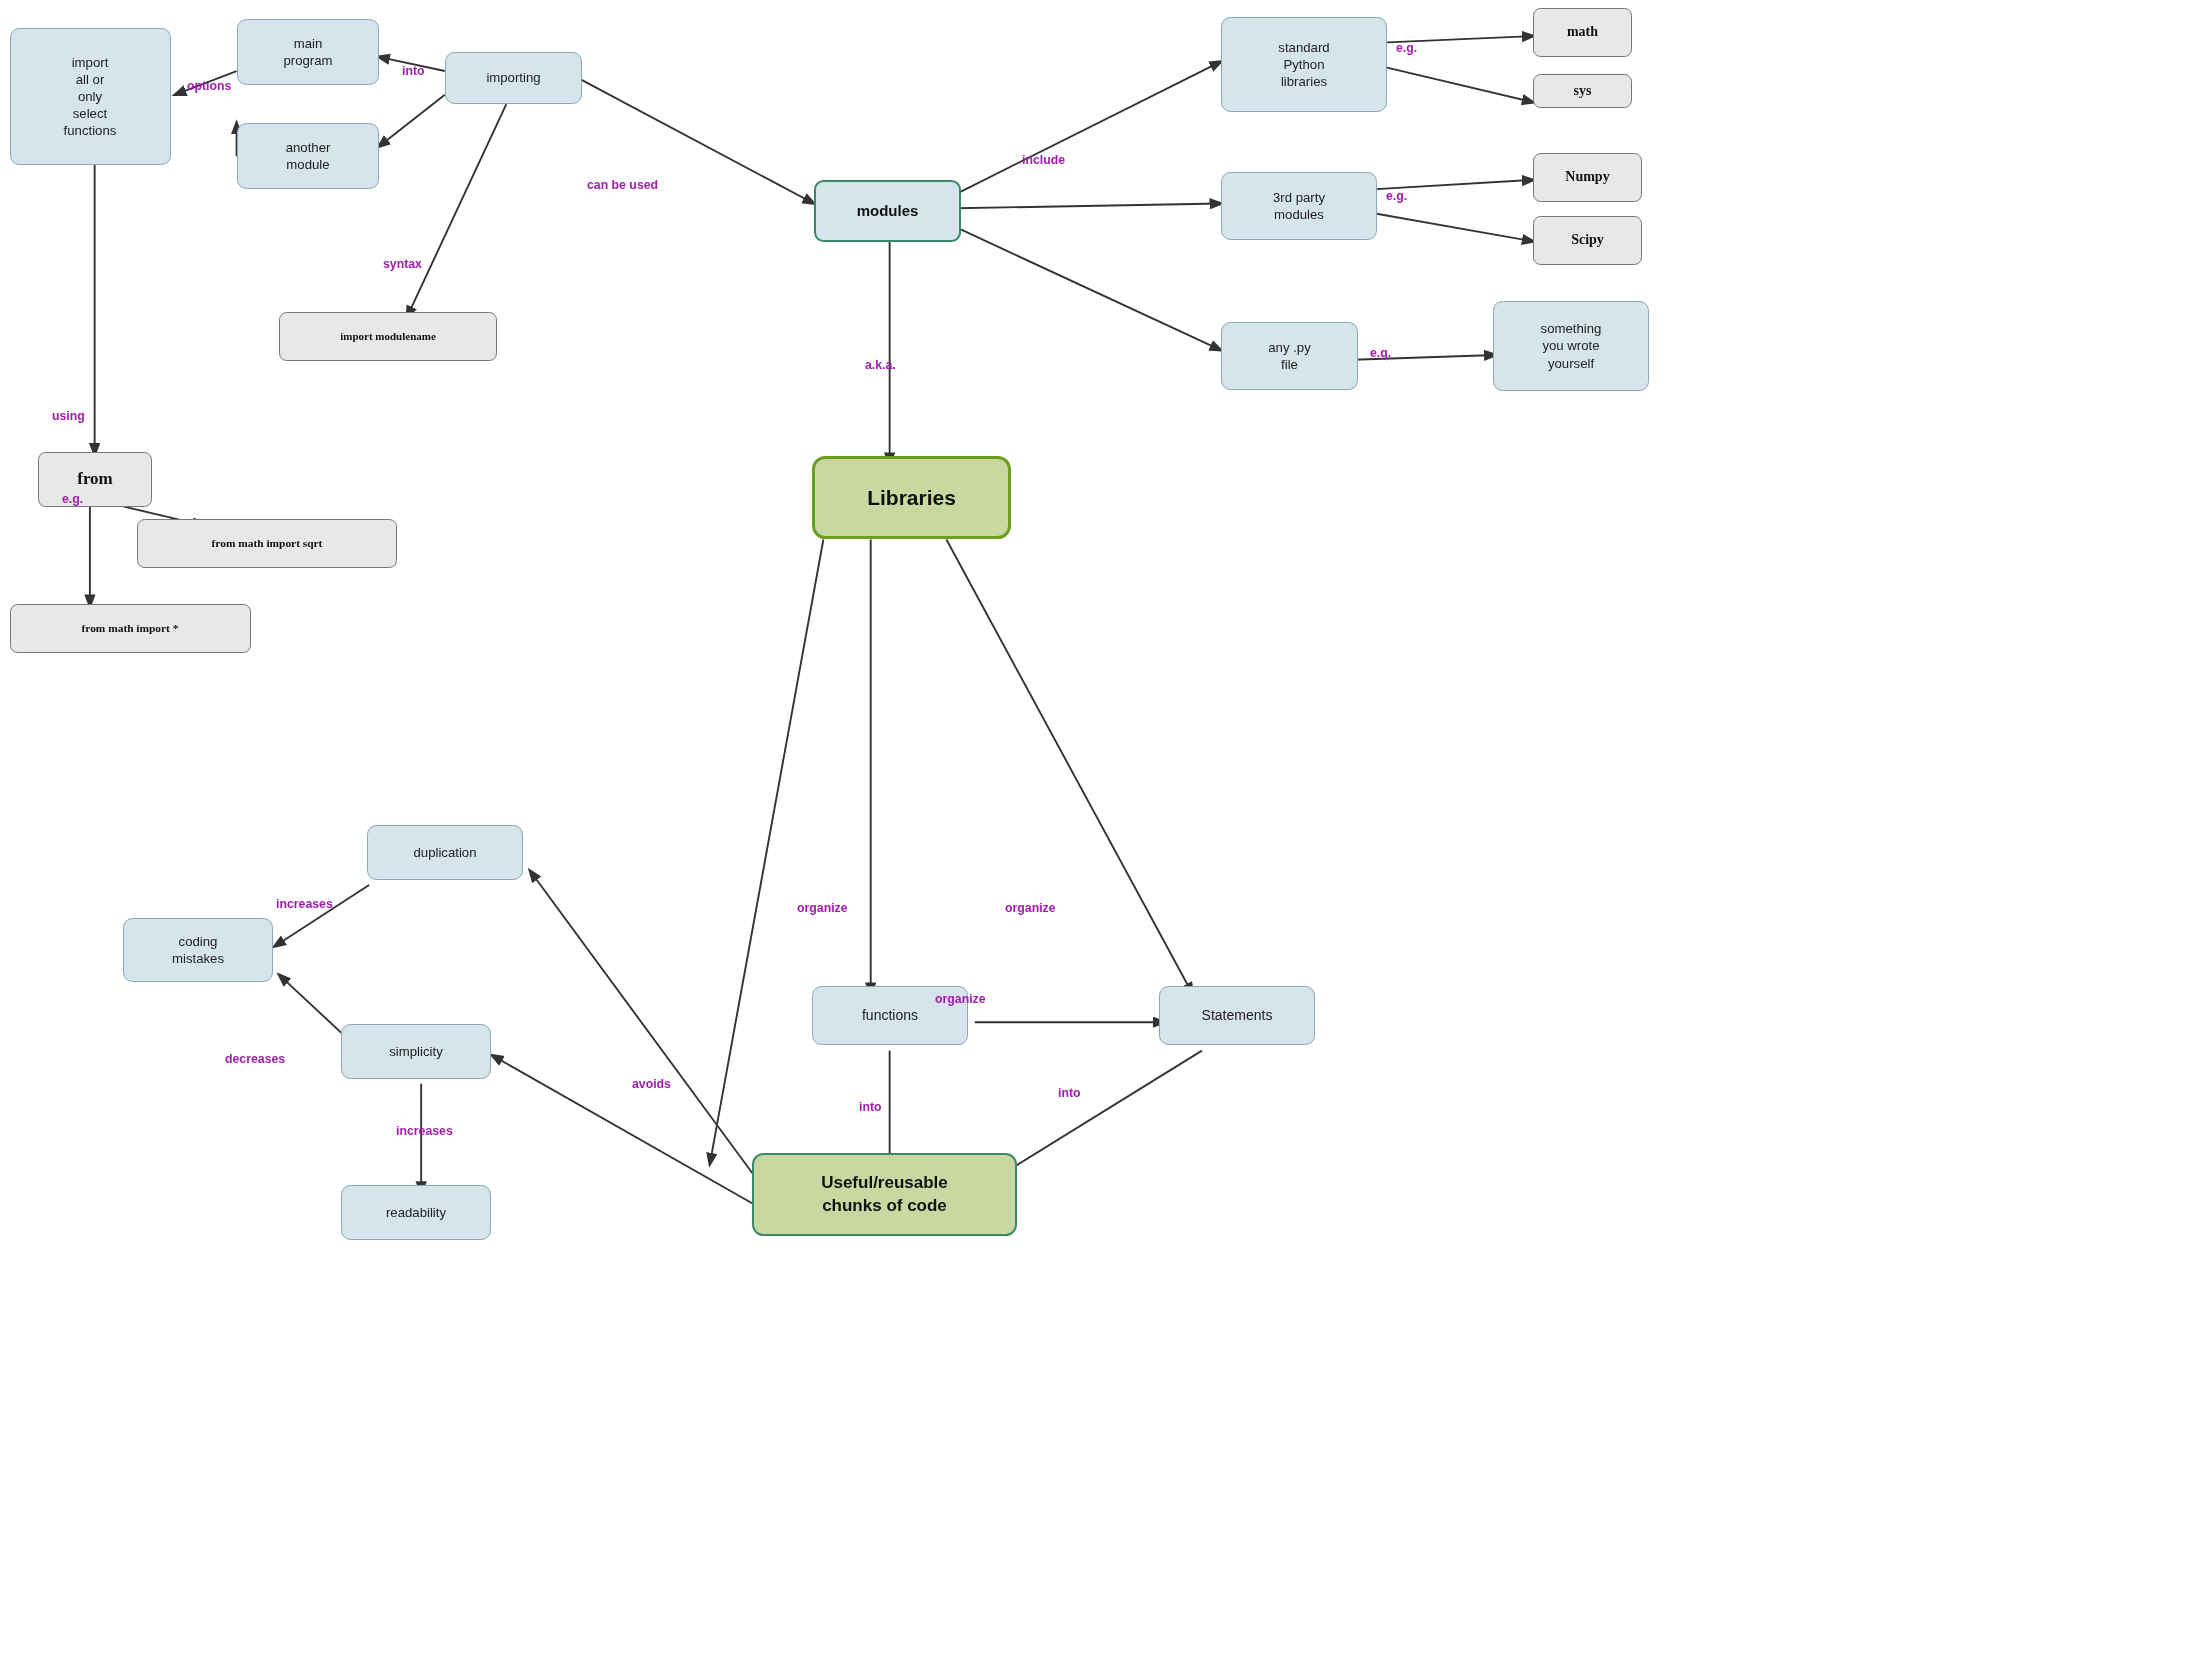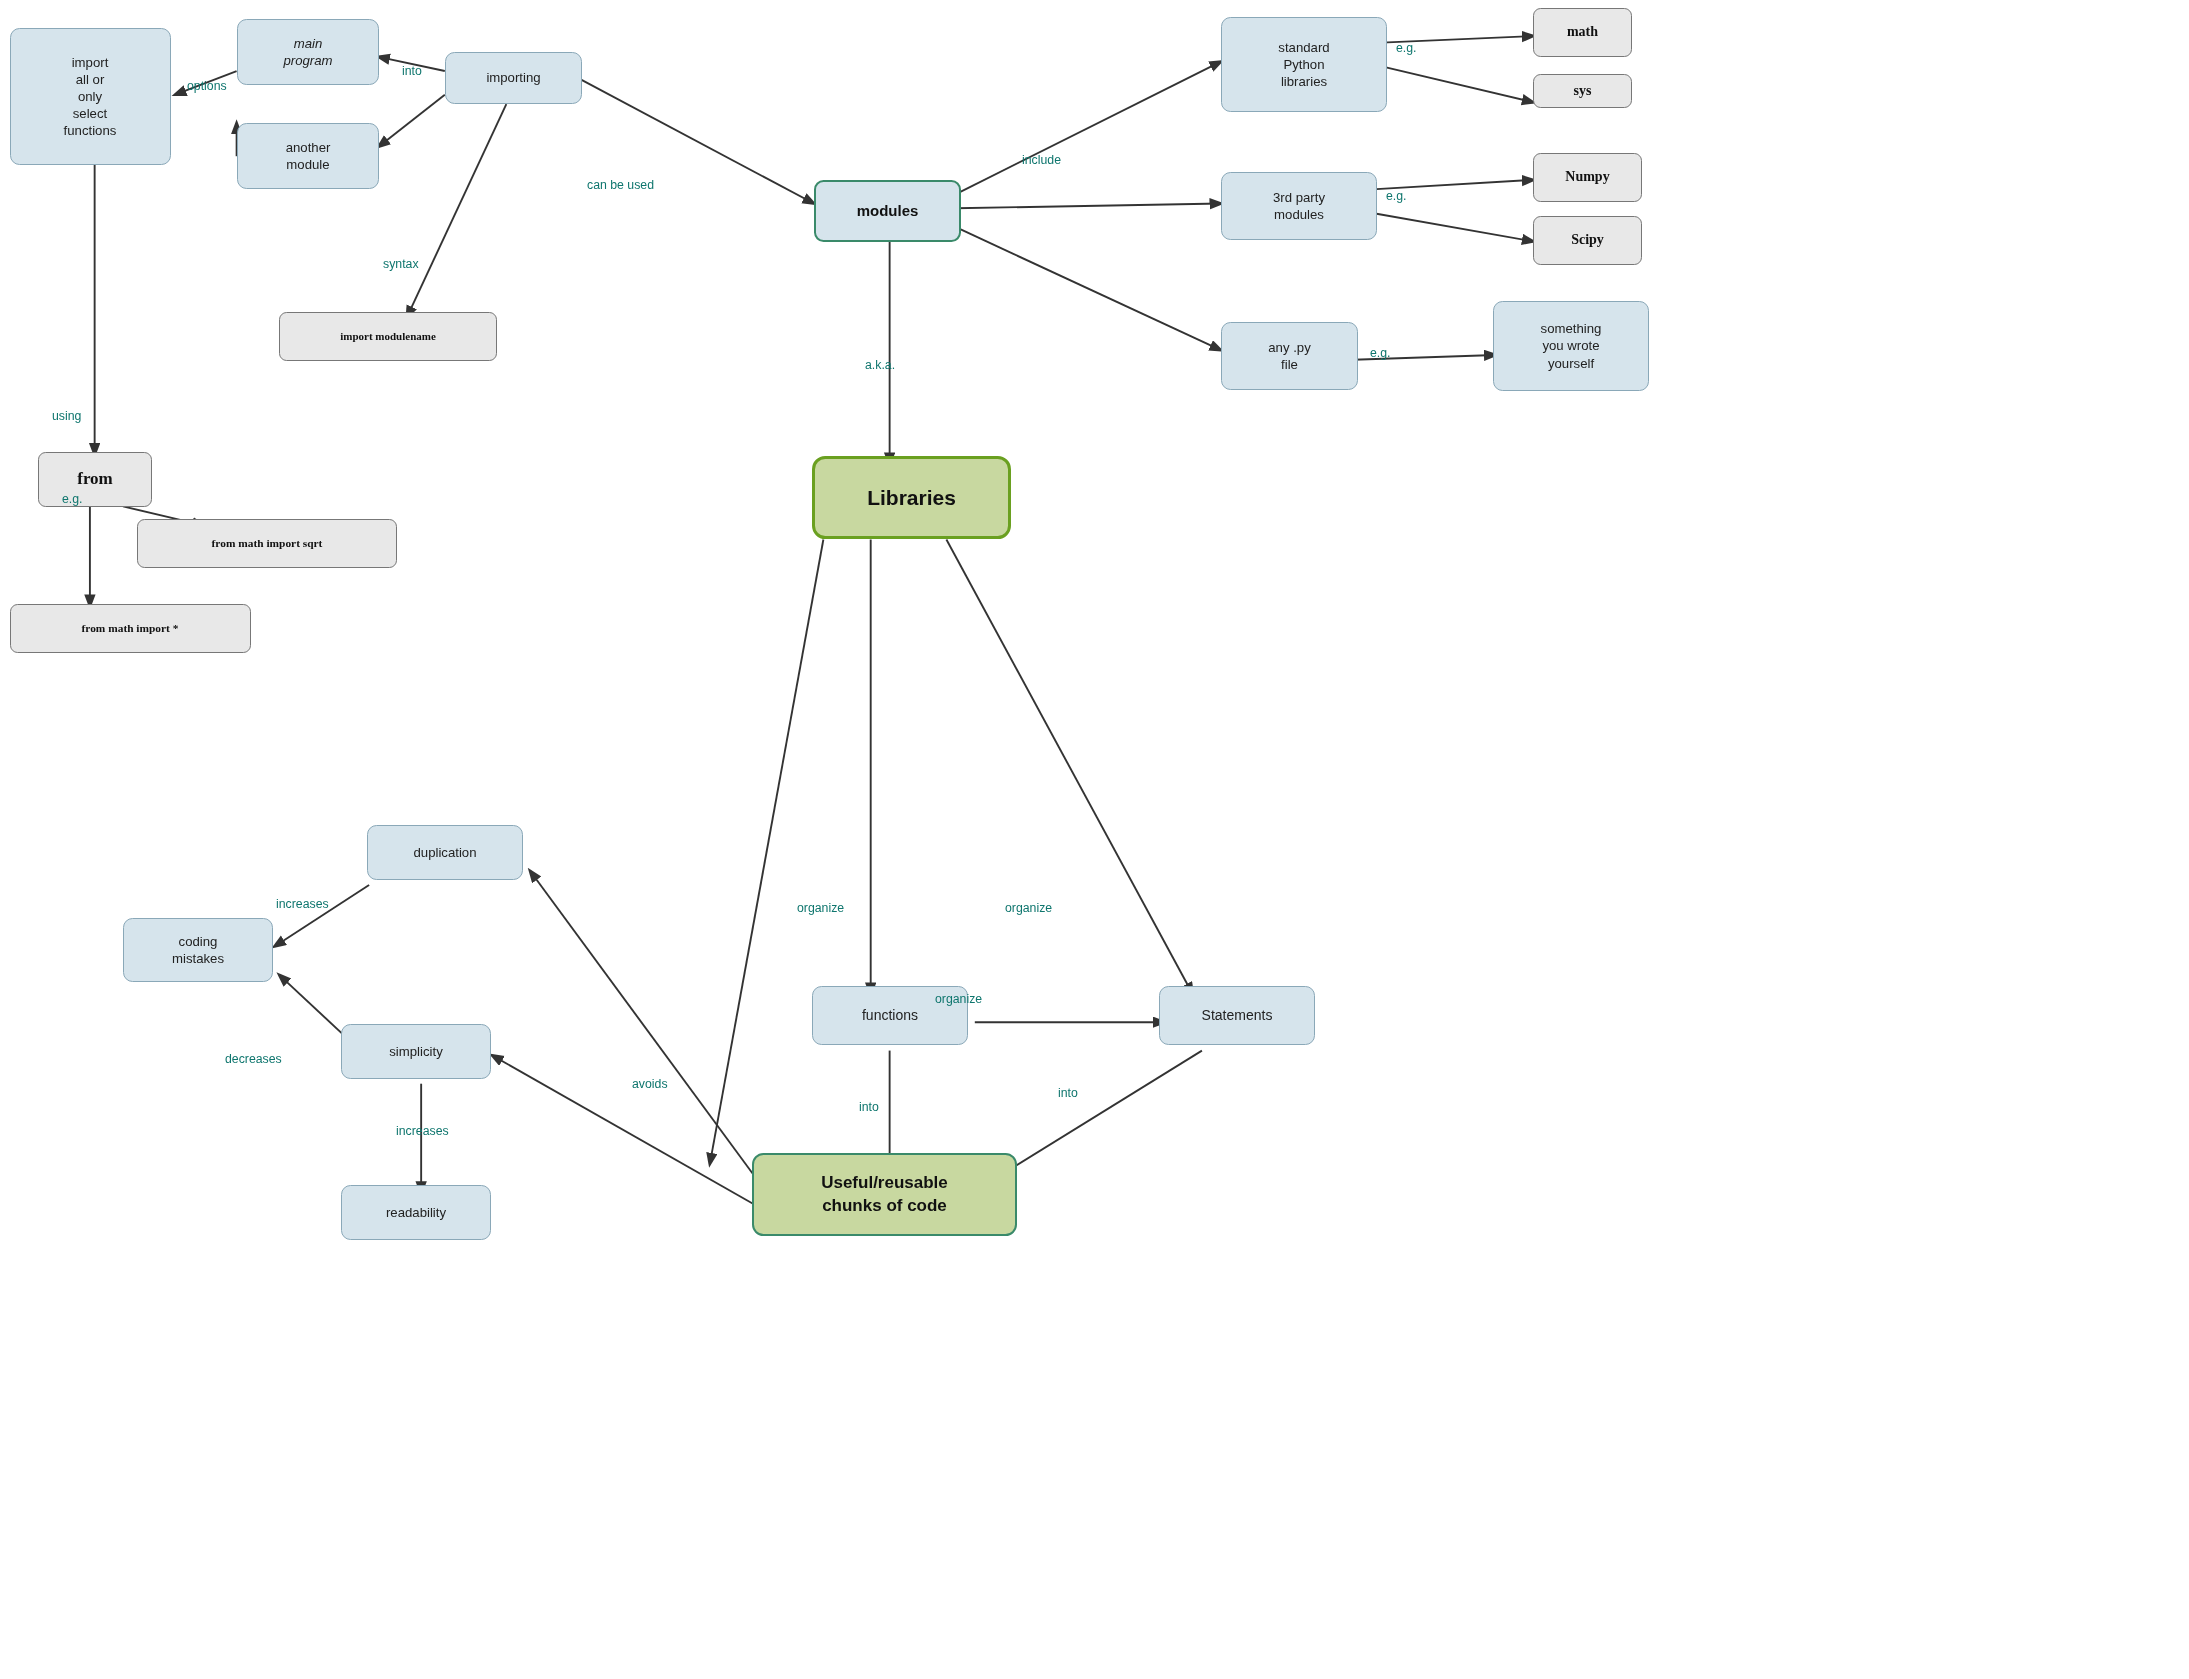--- a/index.html
+++ b/index.html
@@ -61,23 +61,24 @@
       background: #c8d8a0;
       border: 2.8px solid #3a8a6a;
       color: #111;
       font-weight: bold;
       font-size: 17px;
       border-radius: 11.4px;
     }
 
     .label {
       position: absolute;
-      color: #0f766e;
+      color: #a21caf;
       font-size: 12.3px;
       pointer-events: none;
+      font-weight: bold;
     }
 
     svg.arrows {
       position: absolute;
       top: 0;
       left: 0;
       width: 2190px;
       height: 1680px;
       pointer-events: none;
     }
@@ -163,21 +164,21 @@
 </svg>
 
 <div class="node node-gray" style="left:9.5px;top:28px;width:161px;height:137px;font-size:13.2px;">
   <span style="white-space:pre-line;">import
 all or
 only
 select
 functions</span>
 </div>
 
-<div class="node node-gray" style="left:237px;top:19px;width:142px;height:66px;font-style:italic;">
+<div class="node node-gray" style="left:237px;top:19px;width:142px;height:66px;">
   <span>main<br>program</span>
 </div>
 
 <div class="node node-gray" style="left:237px;top:123px;width:142px;height:66px;align-items:center;">
   <span>another<br>module</span>
 </div>
 
 <div class="node node-gray" style="left:445px;top:52px;width:137px;height:52px;">
   <span>importing</span>
 </div>

